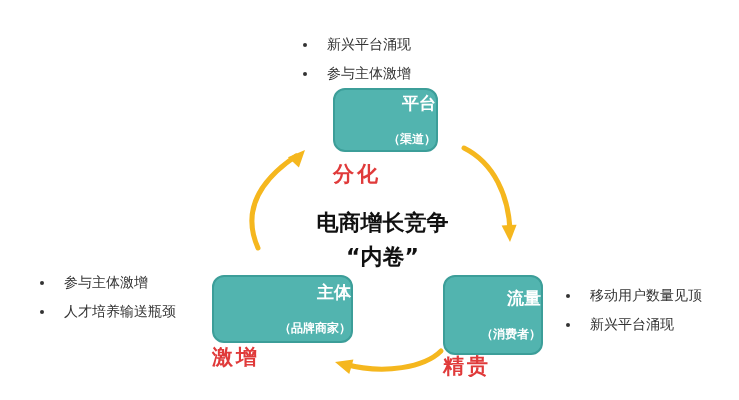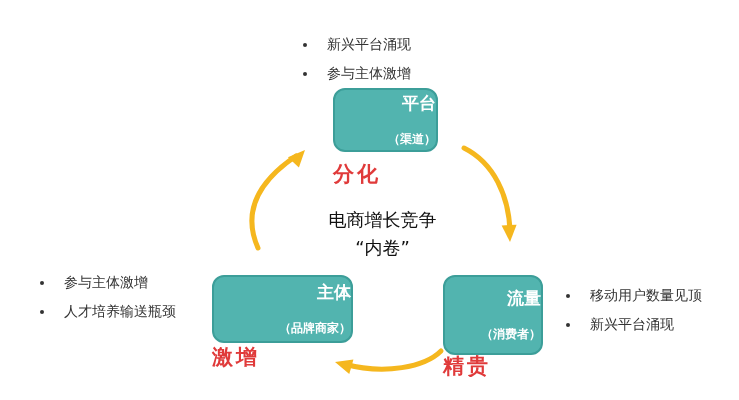--- a/index.html
+++ b/index.html
@@ -39,22 +39,22 @@
     text-align: left;
     letter-spacing: 3px;
   }
   .label-platform { left: 333px; top: 160px; width: 105px; }
   .label-subject  { left: 212px; top: 343px; width: 131px; }
   .label-traffic  { left: 443px; top: 352px; width: 100px; }
   .center-text {
     position: absolute;
     left: 295px; top: 206px; width: 175px;
     color: var(--center-text);
-    font-weight: normal;
-    font-size: 18px;
+    font-weight: bold;
+    font-size: 22px;
     line-height: 1.55;
     text-align: center;
   }
   .bullets {
     position: absolute;
     list-style: none;
     margin: 0; padding: 0;
     font-size: 14px;
     color: var(--bullet-text);
   }

